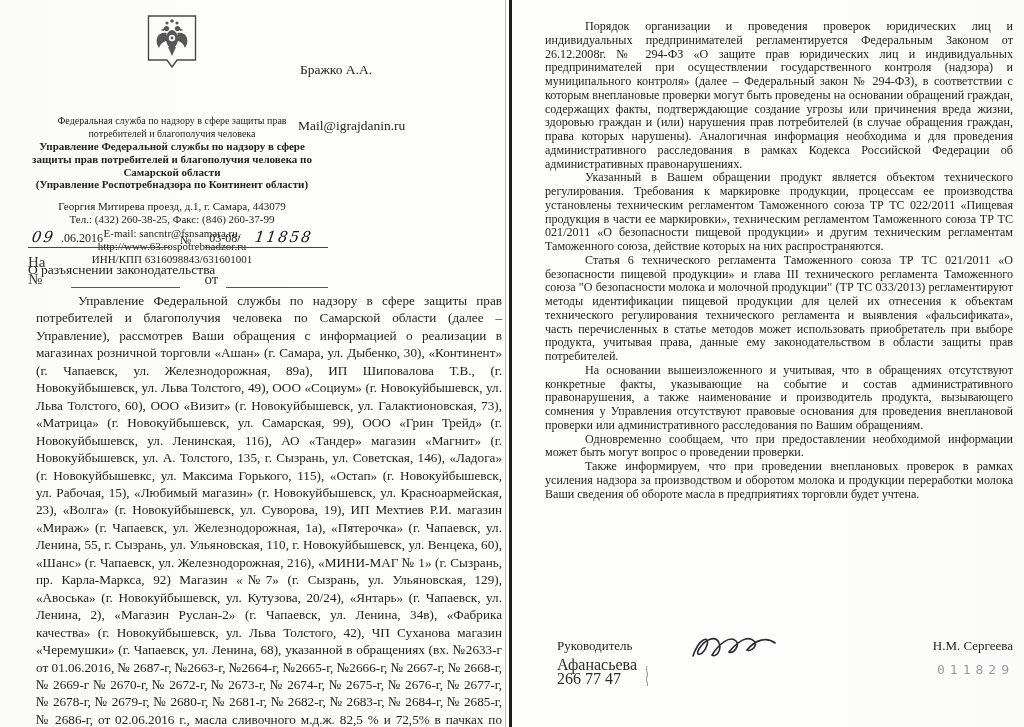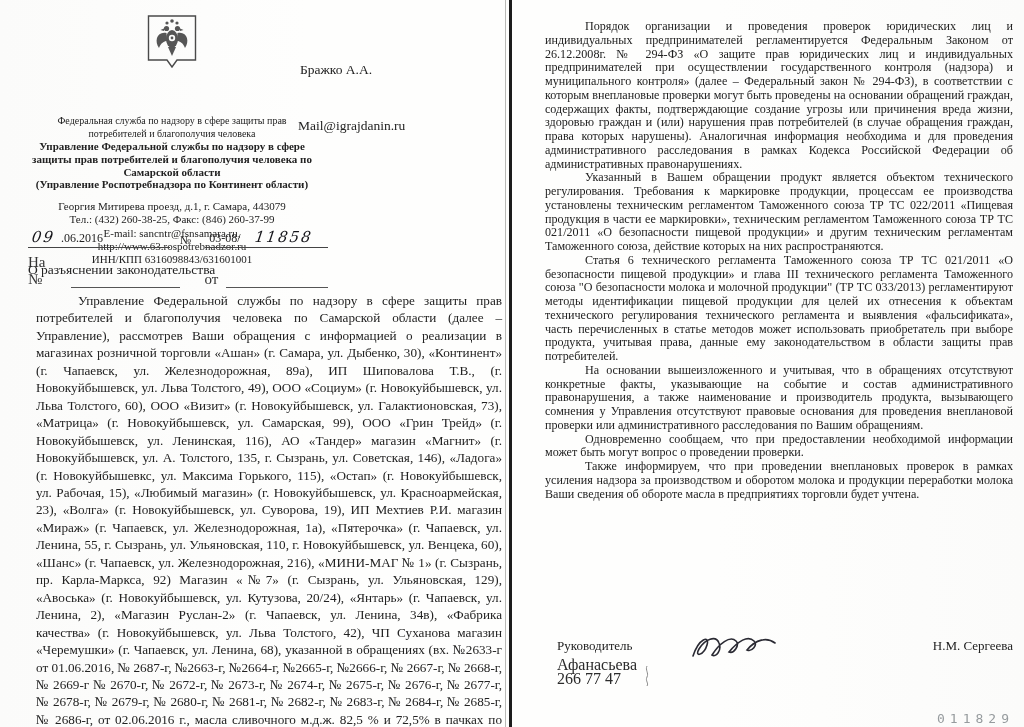--- a/index.html
+++ b/index.html
@@ -48,21 +48,21 @@
            font-size: 12.1px; line-height: 13.75px; text-align: justify; }
   .body2 p { text-indent: 40px; }
 
   .sig-row { position: absolute; left: 44px; top: 638px; width: 456px; display: flex; align-items: flex-start; }
   .sig-title { font-size: 13px; }
   .sig-script { margin-left: 56px; margin-top: -10px; }
   .sig-name { margin-left: auto; font-size: 13px; }
   .pen-mark { position: absolute; left: 130px; top: 665px; }
 
   .executor { position: absolute; left: 44px; top: 658px; font-size: 16px; line-height: 13.5px; color:#2b2b2b; }
-  .stamp-number { position: absolute; left: 424px; top: 711px;
+  .stamp-number { position: absolute; left: 424px; top: 662px;
                   font-family: "DejaVu Sans Mono", monospace; font-size: 13px;
                   color: #969b9e; letter-spacing: 5px; }
 </style>
 </head>
 <body>
 
 <div class="scan">
 
   <div class="page1">
 

